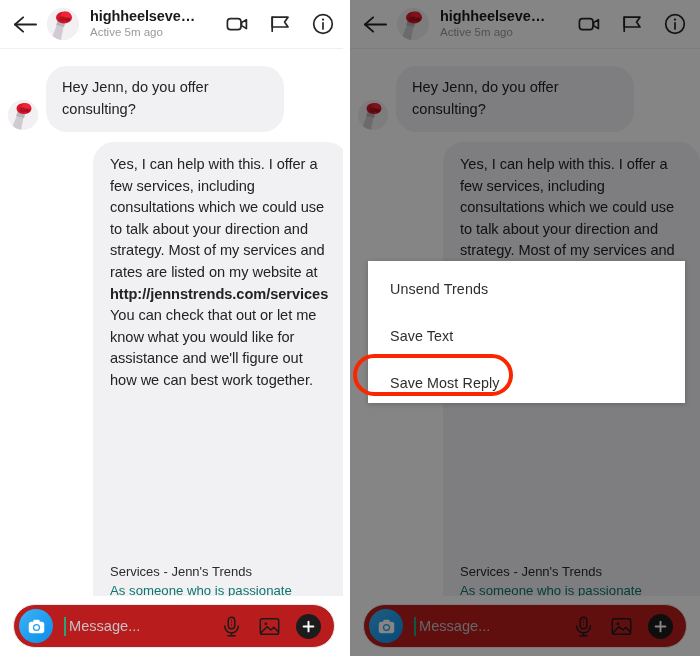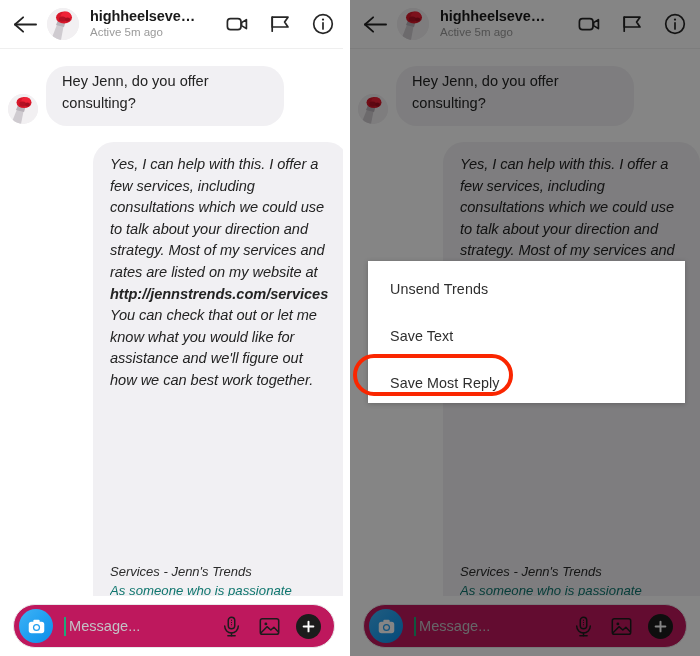--- a/index.html
+++ b/index.html
@@ -148,35 +148,34 @@
     overflow: hidden;
     background: #f0eef0;
     margin-right: 8px;
     margin-bottom: 2px;
   }
   .msg-avatar svg { display: block; width: 100%; height: 100%; }
 
   .bubble {
     background: #f1f0f3;
     border-radius: 21px;
-    padding: 5px 16px 12px 16px;
+    padding: 11px 16px 12px 16px;
     font-size: 14.6px;
     line-height: 21.5px;
     color: #232323;
     max-width: 238px;
   }
 
   
   .long-bubble-wrap {
     position: absolute;
     left: 93px;
     right: 0;
     top: 92px;
     bottom: 0;
-    font-style: italic;
   }
   .long-bubble {
     position: relative;
     background: #f1f0f3;
     border-top-left-radius: 21px;
     border-top-right-radius: 21px;
     padding: 12px 17px 0 17px;
     height: 100%;
   }
   .long-bubble .body {
@@ -219,21 +218,21 @@
     padding: 0 13px;
   }
   .composer-pill {
     flex: 1 1 auto;
     height: 44px;
     border: 1px solid #e9e8ea;
     border-radius: 23px;
     display: flex;
     align-items: center;
     padding: 0 13px 0 5px;
-    background: #be185d;
+    background: #b91c1c;
   }
   .cam-circle {
     width: 34px;
     height: 34px;
     border-radius: 50%;
     flex: 0 0 34px;
     background: linear-gradient(135deg, #3fb3f5 0%, #1f9ef0 55%, #0d8fe8 100%);
     display: flex;
     align-items: center;
     justify-content: center;

